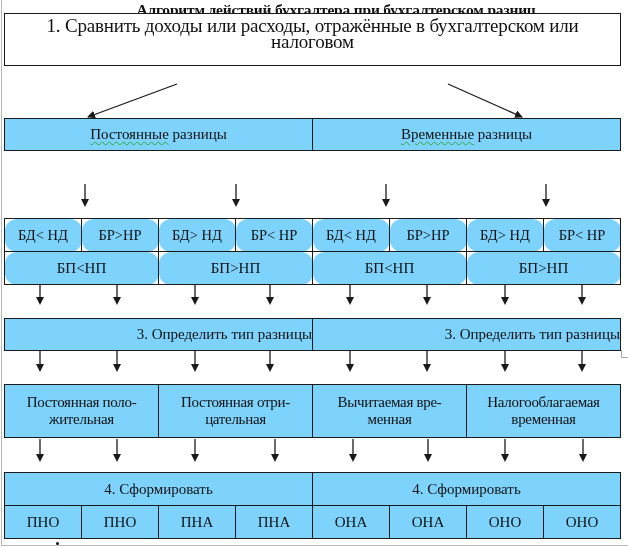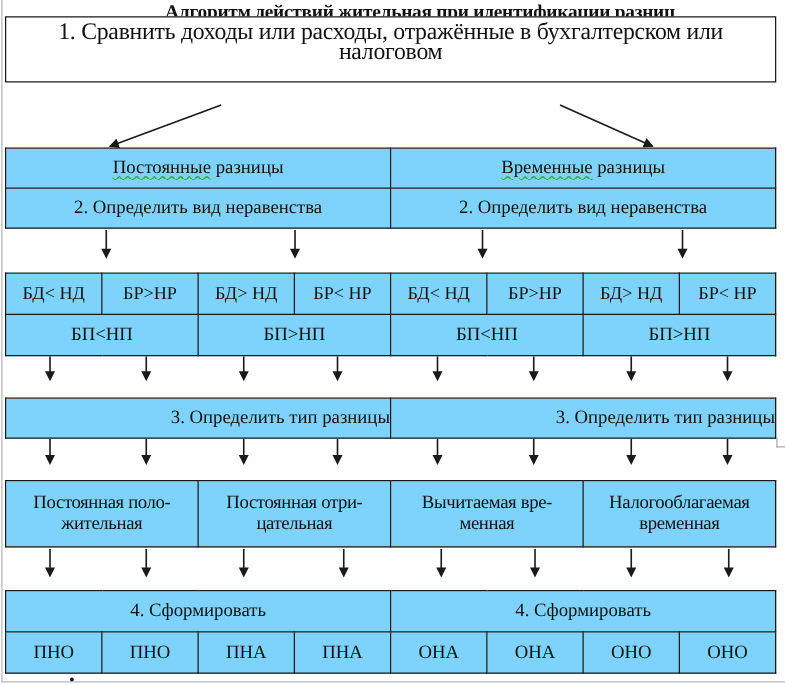--- a/index.html
+++ b/index.html
@@ -13,66 +13,62 @@
     .spell-green { text-decoration: underline wavy #3a3; text-decoration-thickness: 1px; text-underline-offset: 2px; }
     .box { position: absolute; border: 1.5px solid #1a1a1a; box-sizing: border-box; background: #fff; }
     .box1 { left: 4px; top: 13px; width: 617px; height: 53px; font-size: 19px; line-height: 16px;
             text-align: center; padding-top: 4px; letter-spacing: -0.2px; }
     .grid { position: absolute; left: 4px; width: 617px; border-collapse: collapse; table-layout: fixed; }
     .grid td { border: 1.5px solid #1a1a1a; text-align: center; vertical-align: middle; padding: 0;
                font-size: 15px; line-height: 17px; background: #7dd3fc; }
     .g1 { top: 118px; }
     .g1 td { height: 31px; }
     .g2 { top: 218px; }
-    .g2 td { height: 32px; }
+    .g2 td { height: 32px; border-radius: 12px; }
     .g2 .small td { font-size: 14.5px; }
     .g3 { top: 318px; }
     .g3 td { height: 31px; text-align: right; }
     .g4 { top: 384px; }
     .g4 td { height: 52px; letter-spacing: -0.3px; }
     .g5 { top: 472px; border-radius: 11px; }
     .g5 td { height: 32px; }
     .arrow { position: absolute; width: 10px; margin-left: -5px; }
     .arrow svg { display: block; }
     .stray-dot { position: absolute; left: 56px; top: 542px; width: 3px; height: 3px; background: #111; border-radius: 50%; }
     .corner-mark { position: absolute; left: 621px; top: 350px; width: 6px; height: 7px;
                    border-left: 1px solid #aaa; border-bottom: 1px solid #aaa; }
     svg.diag { position: absolute; left: 0; top: 0; }
   </style>
 </head>
 <body>
 
 <div class="frame-left"></div>
 <div class="frame-bottom"></div>
 
-<div class="title"><span>Алгоритм действий жительная при идентификации </span><span class="spell-red">разниц</span></div>
+<div class="title"><span>Алгоритм действий бухгалтера при бухгалтерском </span><span class="spell-red">разниц</span></div>
 
 <div class="box box1">
   <div>1. Сравнить доходы или расходы, отражённые в бухгалтерском или налоговом</div>
 </div>
 
 <svg class="diag" width="628" height="548">
   <defs>
     <marker id="ah" markerWidth="8" markerHeight="8" refX="7" refY="4" orient="auto" markerUnits="userSpaceOnUse">
       <path d="M0,0 L8,4 L0,8 z" fill="#1a1a1a"></path>
     </marker>
   </defs>
   <line x1="177" y1="84" x2="88" y2="117" stroke="#1a1a1a" stroke-width="1.3" marker-end="url(#ah)"></line>
   <line x1="448" y1="84" x2="522" y2="117" stroke="#1a1a1a" stroke-width="1.3" marker-end="url(#ah)"></line>
 </svg>
 
 <table class="grid g1">
   <tbody>
       <tr>
     <td><span class="spell-green">Постоянные</span><span> разницы</span></td>
     <td><span class="spell-green">Временные</span><span> разницы</span></td>
-  </tr>
-  <tr>
-    <td>2. Определить вид неравенства</td>
-    <td>2. Определить вид неравенства</td>
   </tr>
 </tbody>
   </table>
 
 <div class="arrow" style="left:85px;top:184px">
     <svg width="10" height="23">
       <line x1="5" y1="0" x2="5" y2="17" stroke="#1a1a1a" stroke-width="1.3"></line>
       <path d="M1,15 L9,15 L5,23 z" fill="#1a1a1a"></path>
     </svg>
   </div>

